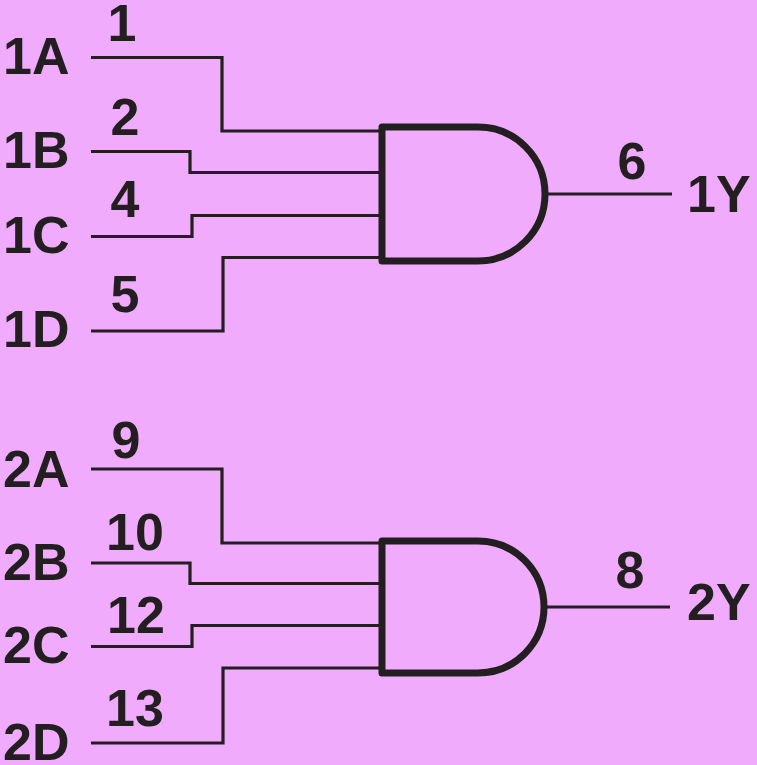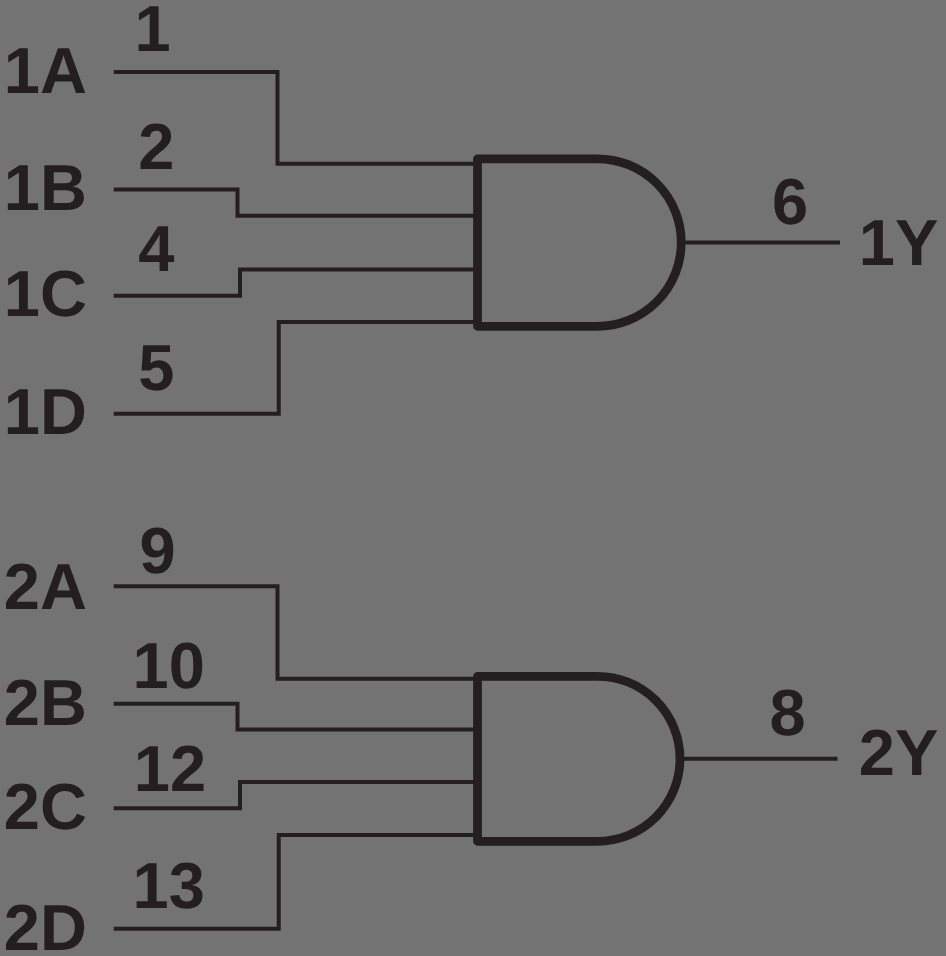--- a/index.html
+++ b/index.html
@@ -4,21 +4,21 @@
 <style>
   html, body {
     margin: 0;
     padding: 0;
     background: #ffffff;
   }
   .canvas {
     position: relative;
     width: 757px;
     height: 765px;
-    background: #737373;
+    background: #f0abfc;
     overflow: hidden;
   }
   svg { display: block; }
   .wire {
     fill: none;
     stroke: #231f20;
     stroke-width: 3.2;
     stroke-linejoin: miter;
   }
   .gate-body {

